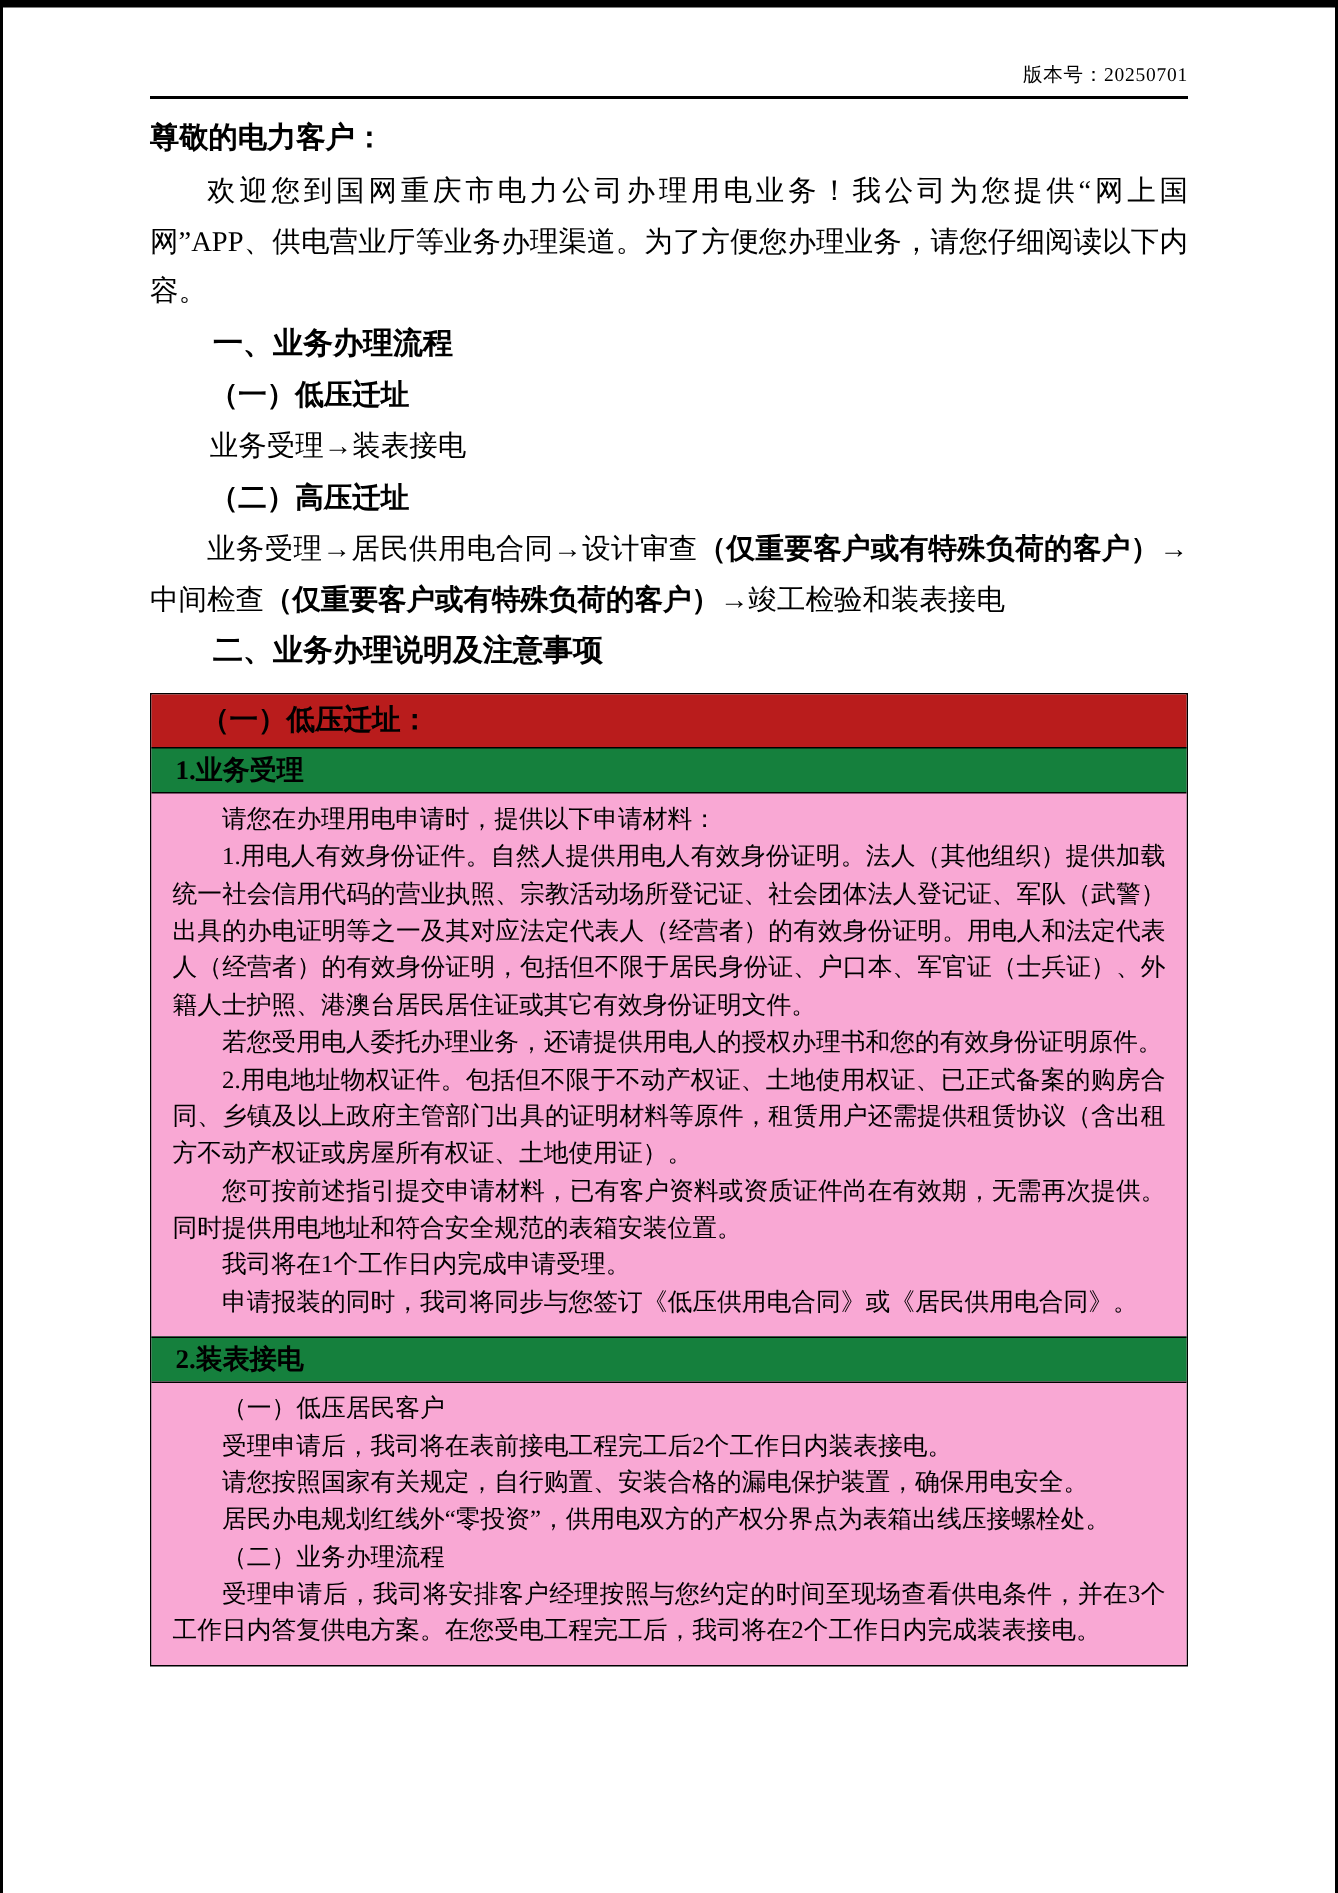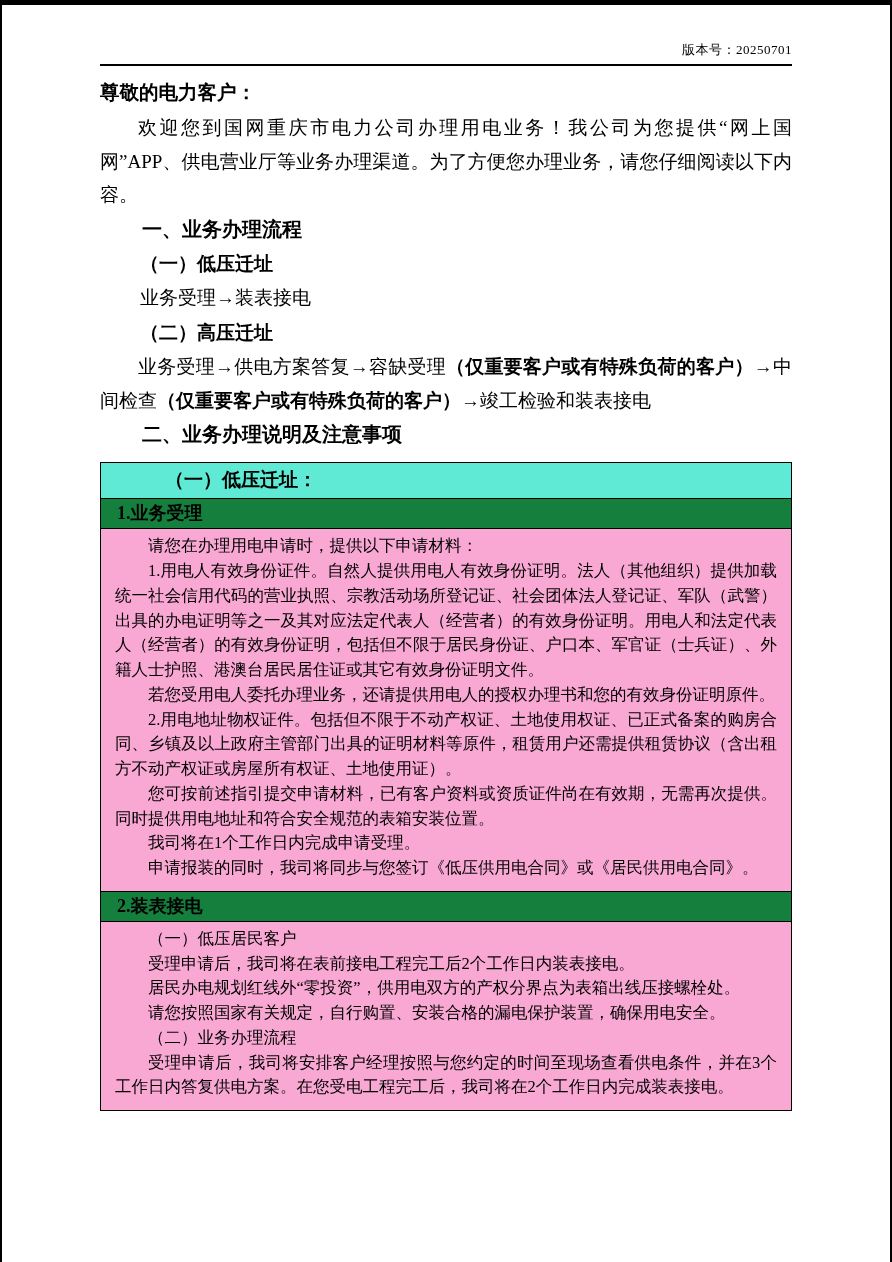--- a/index.html
+++ b/index.html
@@ -63,24 +63,24 @@
   }
   .bold { font-weight: bold; }
 
   .notice-table {
     margin-top: 10px;
     border: 1px solid #000;
   }
   .notice-table > div + div { border-top: 1px solid #000; }
 
   .banner-main {
-    background: #5eead4;
+    background: #b91c1c;
     font-weight: bold;
     font-size: 19px;
-    padding: 4px 10px 5px 64px;
+    padding: 4px 10px 5px 33px;
   }
   .banner-sub {
     background: #15803d;
     font-weight: bold;
     font-size: 18px;
     padding: 2px 10px 3px 16px;
   }
   .box-content {
     background: #f9a8d4;
     padding: 5px 14px 10px 14px;
@@ -103,21 +103,21 @@
 
   <p class="body-text salutation">尊敬的电力客户：</p>
   <p class="body-text indent">欢迎您到国网重庆市电力公司办理用电业务！我公司为您提供“网上国网”APP、供电营业厅等业务办理渠道。为了方便您办理业务，请您仔细阅读以下内容。</p>
 
   <h2 class="heading-sans section-heading">一、业务办理流程</h2>
 
   <h3 class="heading-sans sub-heading">（一）低压迁址</h3>
   <p class="body-text flow-line">业务受理→装表接电</p>
 
   <h3 class="heading-sans sub-heading">（二）高压迁址</h3>
-  <p class="body-text indent"><span>业务受理→供电方案答复→容缺受理</span><span class="bold">（仅重要客户或有特殊负荷的客户）</span><span>→中间检查</span><span class="bold">（仅重要客户或有特殊负荷的客户）</span><span>→竣工检验和装表接电</span></p>
+  <p class="body-text indent"><span>业务受理→居民供用电合同→设计审查</span><span class="bold">（仅重要客户或有特殊负荷的客户）</span><span>→中间检查</span><span class="bold">（仅重要客户或有特殊负荷的客户）</span><span>→竣工检验和装表接电</span></p>
 
   <h2 class="heading-sans section-heading">二、业务办理说明及注意事项</h2>
 
   <div class="notice-table">
 
     <div class="banner-main">（一）低压迁址：</div>
 
     <div class="banner-sub">1.业务受理</div>
     <div class="box-content">
       <p>请您在办理用电申请时，提供以下申请材料：</p>
@@ -126,22 +126,22 @@
       <p>2.用电地址物权证件。包括但不限于不动产权证、土地使用权证、已正式备案的购房合同、乡镇及以上政府主管部门出具的证明材料等原件，租赁用户还需提供租赁协议（含出租方不动产权证或房屋所有权证、土地使用证）。</p>
       <p>您可按前述指引提交申请材料，已有客户资料或资质证件尚在有效期，无需再次提供。同时提供用电地址和符合安全规范的表箱安装位置。</p>
       <p>我司将在1个工作日内完成申请受理。</p>
       <p>申请报装的同时，我司将同步与您签订《低压供用电合同》或《居民供用电合同》。</p>
     </div>
 
     <div class="banner-sub">2.装表接电</div>
     <div class="box-content">
       <p>（一）低压居民客户</p>
       <p>受理申请后，我司将在表前接电工程完工后2个工作日内装表接电。</p>
+      <p>请您按照国家有关规定，自行购置、安装合格的漏电保护装置，确保用电安全。</p>
       <p>居民办电规划红线外“零投资”，供用电双方的产权分界点为表箱出线压接螺栓处。</p>
-      <p>请您按照国家有关规定，自行购置、安装合格的漏电保护装置，确保用电安全。</p>
       <p>（二）业务办理流程</p>
       <p>受理申请后，我司将安排客户经理按照与您约定的时间至现场查看供电条件，并在3个工作日内答复供电方案。在您受电工程完工后，我司将在2个工作日内完成装表接电。</p>
 
     </div>
 
   </div>
 
 </div>
 
 </body></html>

